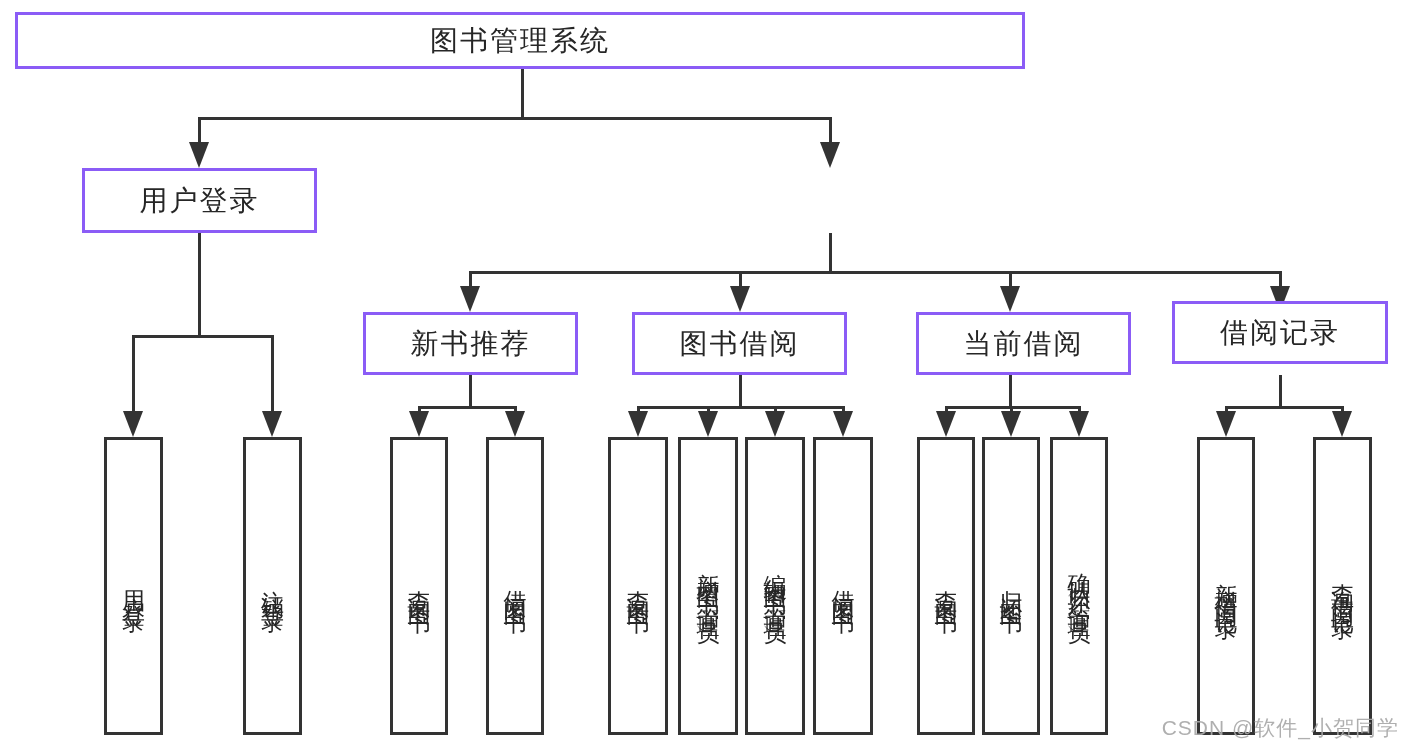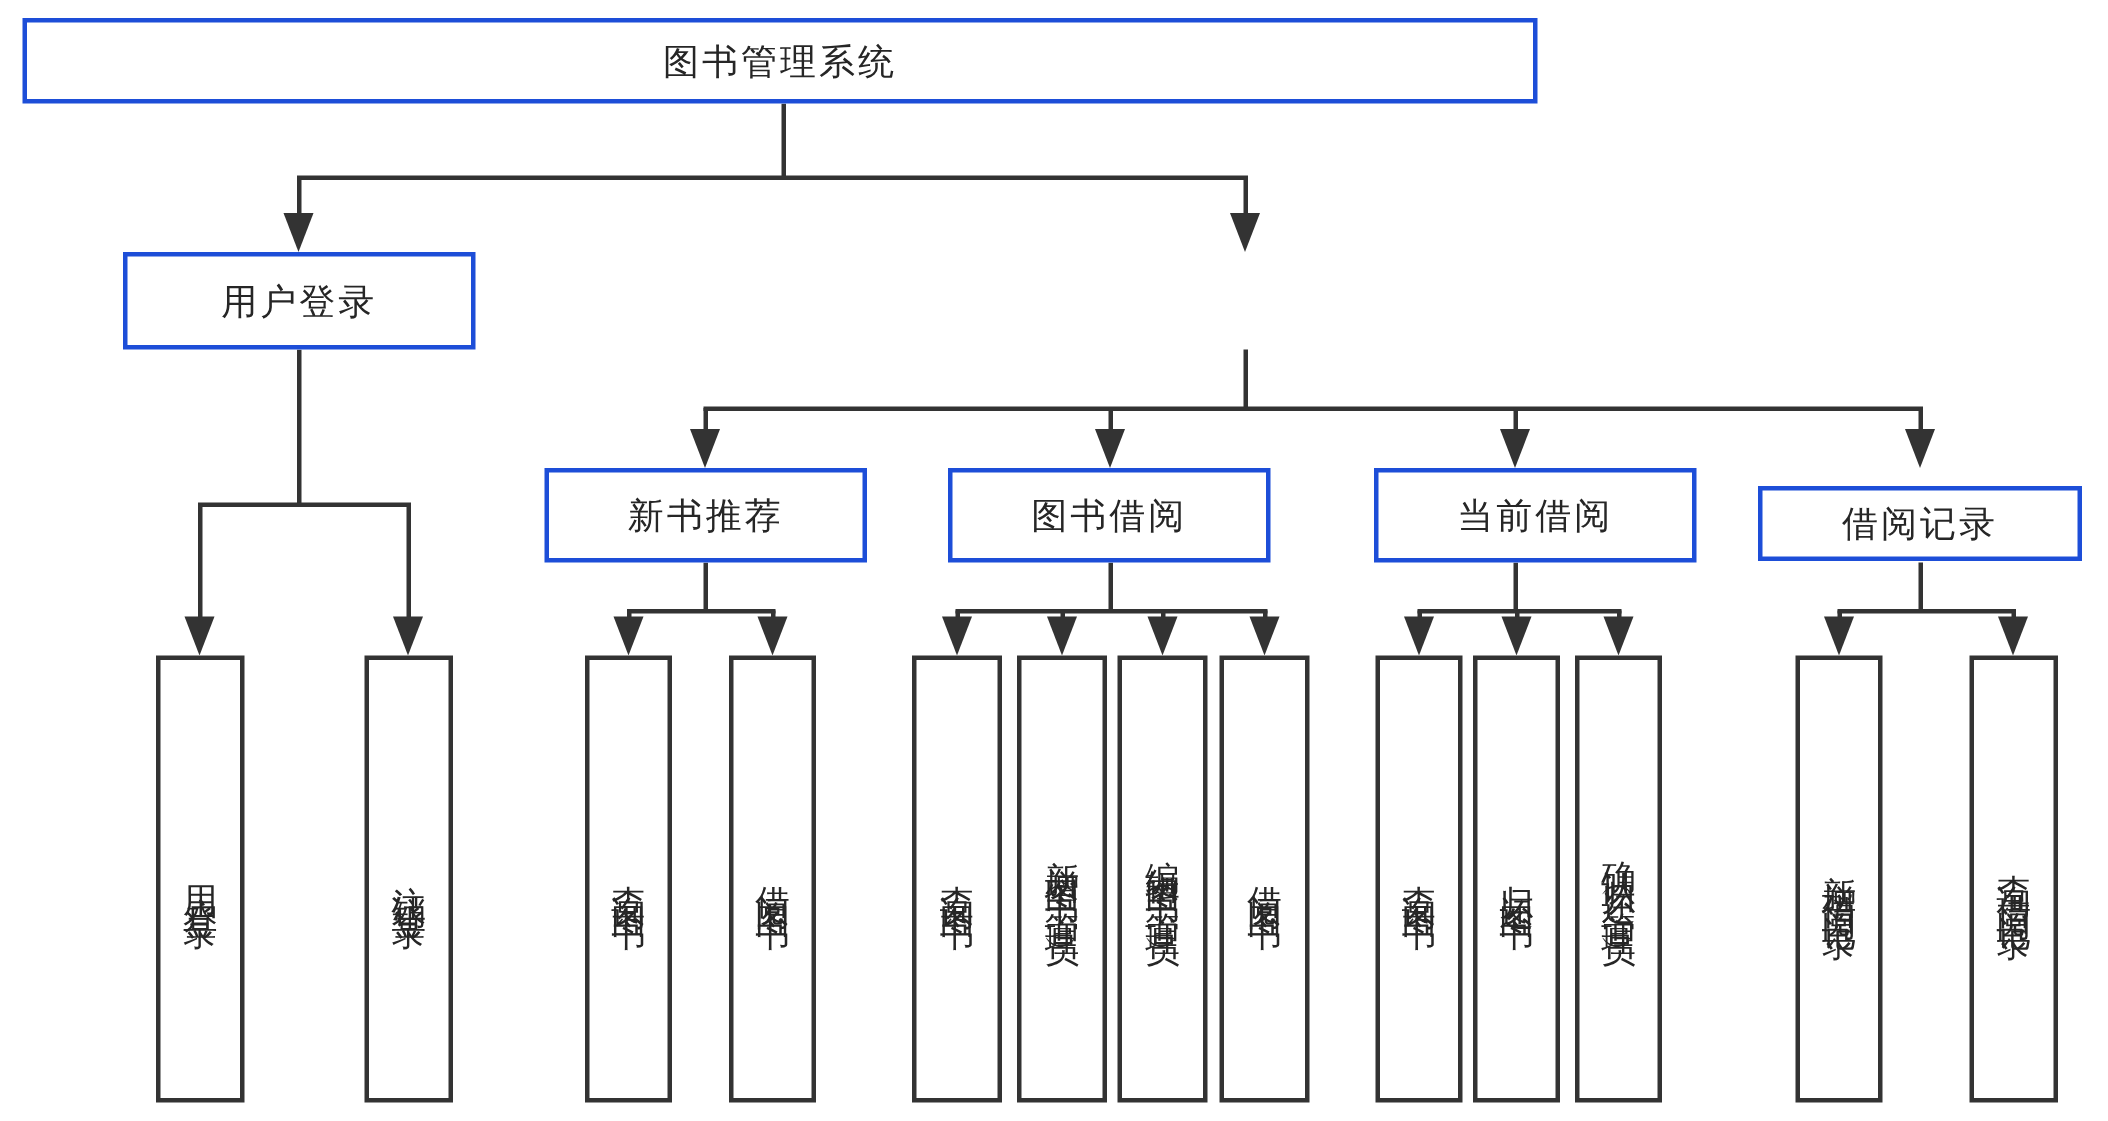--- a/index.html
+++ b/index.html
@@ -12,25 +12,25 @@
     position: relative;
     width: 1405px;
     height: 747px;
     background: #ffffff;
     overflow: hidden;
   }
   .hbox {
     position: absolute;
     box-sizing: border-box;
     background: #ffffff;
-    border: 3px solid #1d4ed8;
+    border: 3px solid #8b5cf6;
     display: flex;
     align-items: center;
     justify-content: center;
-    font-size: 24px;
+    font-size: 28px;
     letter-spacing: 2px;
     color: #262626;
     z-index: 2;
   }
   .leaf {
     position: absolute;
     box-sizing: border-box;
     background: #ffffff;
     border: 3px solid #333333;
     display: flex;
@@ -86,21 +86,21 @@
 
   <div class="hbox" style="left:632px;top:312px;width:215px;height:63px">
     <span>图书借阅</span>
   </div>
   <div class="hbox" style="left:363px;top:312px;width:215px;height:63px">
     <span>新书推荐</span>
   </div>
   <div class="hbox" style="left:916px;top:312px;width:215px;height:63px">
     <span>当前借阅</span>
   </div>
-  <div class="hbox" style="left:1172px;top:324px;width:216px;height:50px">
+  <div class="hbox" style="left:1172px;top:301px;width:216px;height:63px">
     <span>借阅记录</span>
   </div>
 
   <div class="leaf" style="left:104px;top:437px;width:59px;height:298px">
     <span>用户登录</span>
   </div>
   <div class="leaf" style="left:243px;top:437px;width:59px;height:298px">
     <span>注销登录</span>
   </div>
 
@@ -134,20 +134,21 @@
     <span>确认归还（管理员）</span>
   </div>
 
   <div class="leaf" style="left:1197px;top:437px;width:58px;height:298px">
     <span>新增借阅记录</span>
   </div>
   <div class="leaf" style="left:1313px;top:437px;width:59px;height:298px">
     <span>查询借阅记录</span>
   </div>
 
+  <div class="watermark">CSDN @软件_小贺同学</div>
 <div class="cline" style="left: 520.5px; top: 69px; width: 3px; height: 49px;"></div>
     <div class="cline" style="left: 197.5px; top: 116.5px; width: 634px; height: 3px;"></div>
     <div class="cline" style="left: 197.5px; top: 118px; width: 3px; height: 26px;"></div>
     <div class="carrow" style="left: 189px; top: 142px;"></div>
     <div class="cline" style="left: 828.5px; top: 118px; width: 3px; height: 26px;"></div>
     <div class="carrow" style="left: 820px; top: 142px;"></div>
     <div class="cline" style="left: 197.5px; top: 233px; width: 3px; height: 103px;"></div>
     <div class="cline" style="left: 131.5px; top: 334.5px; width: 142px; height: 3px;"></div>
     <div class="cline" style="left: 131.5px; top: 336px; width: 3px; height: 77px;"></div>
     <div class="carrow" style="left: 123px; top: 411px;"></div>

